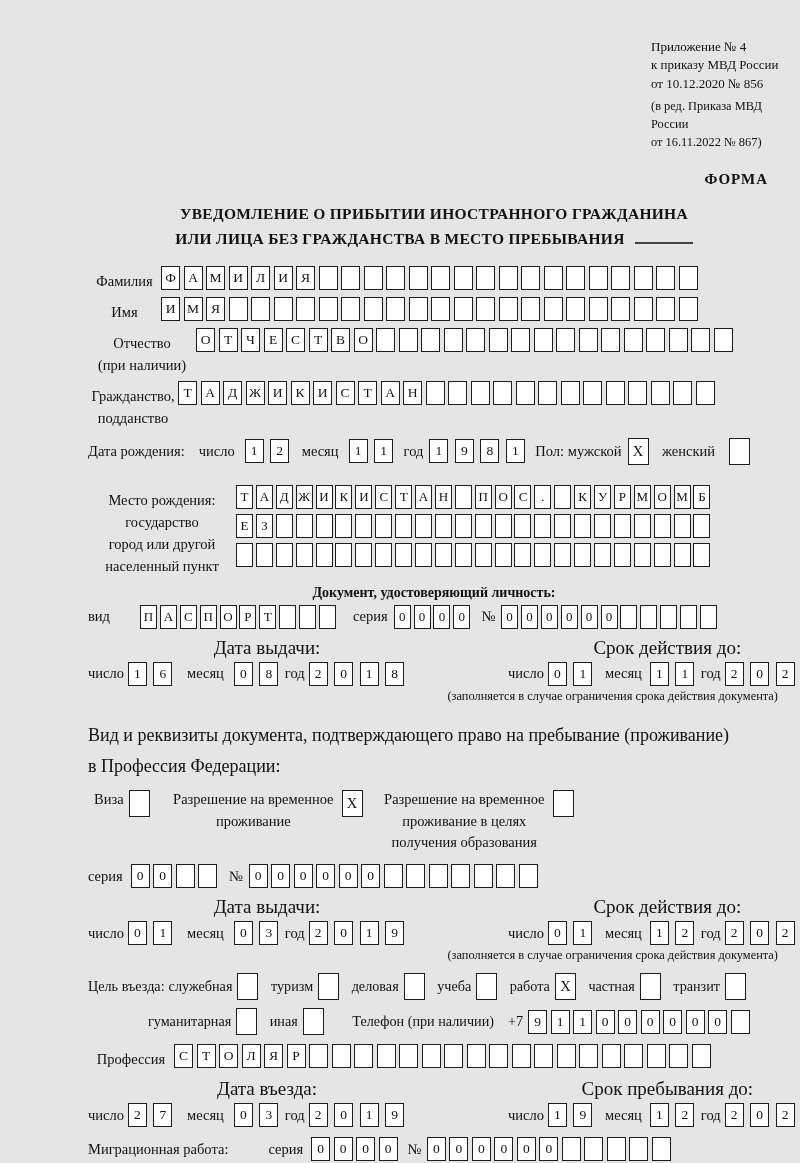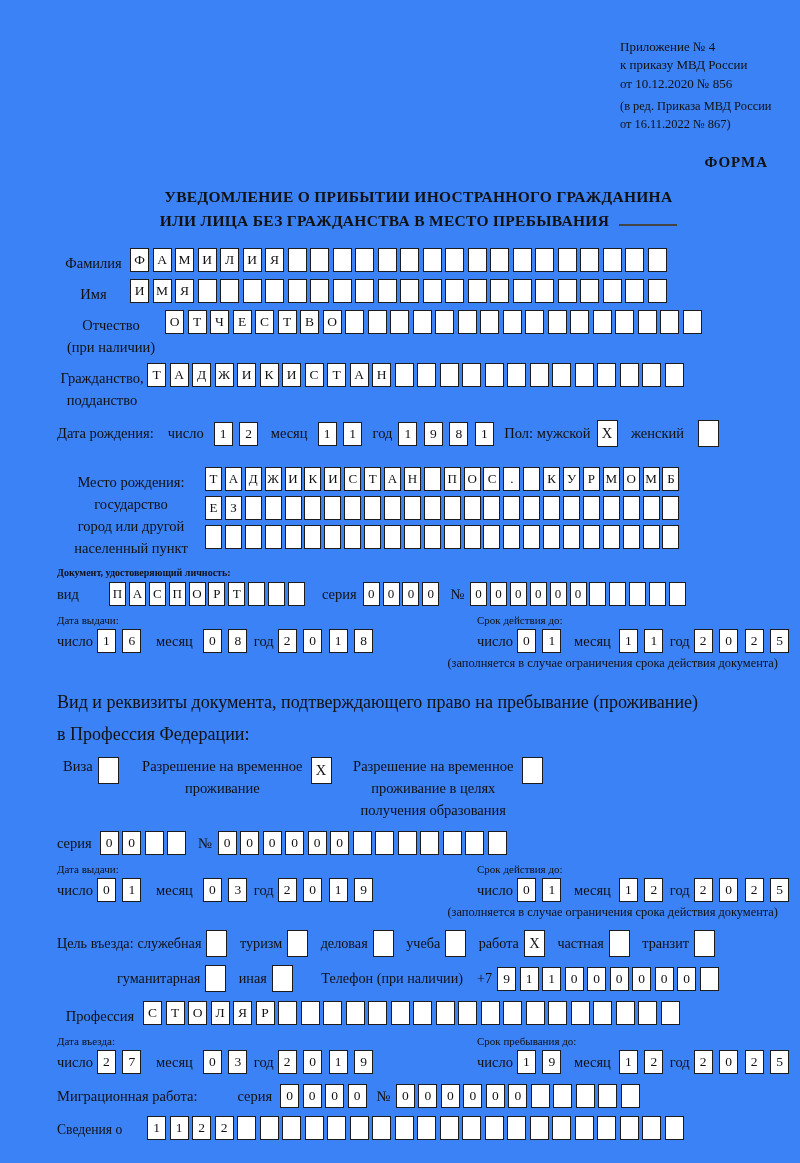--- a/index.html
+++ b/index.html
@@ -1,18 +1,18 @@
 <!DOCTYPE html>
 <html><head>
 <meta charset="utf-8">
 <style>
   html,body { margin:0; padding:0; background:#ffffff; }
   .page {
-    position:relative; width:800px; height:1163px; background:#3b82f6;
-    box-sizing:border-box; padding:38px 20px 0 57px; overflow:hidden;
+    position:relative; width:800px; height:1163px; background:#e5e5e5;
+    box-sizing:border-box; padding:38px 20px 0 88px; overflow:hidden;
     font-family:"Liberation Serif", "DejaVu Serif", serif; color:#111;
   }
   .appendix { margin-left:563px; font-size:13px; line-height:1.42; }
   .appendix .sub { font-size:12.4px; }
   .appendix .sub-first { margin-top:5px; }
   .forma { text-align:right; font-weight:bold; font-size:15px; letter-spacing:1px; margin-top:20px; margin-right:12px; }
   .title { text-align:center; font-weight:bold; font-size:15.5px; letter-spacing:0.3px; line-height:1.6; margin-top:14px; }
   .blank-line { display:inline-block; width:58px; border-bottom:2.5px solid #444; margin-left:10px; vertical-align:baseline; }
   .section1 { font-weight:bold; font-size:14.8px; letter-spacing:0.2px; margin-top:20px; }
 
@@ -33,26 +33,26 @@
 
   .w73 { width:73px; } .w108 { width:108px; } .w90 { width:90px; } .w148 { width:148px; }
 
   .inline-row { display:flex; align-items:center; margin-top:9px; }
   .inline-row .lbl { white-space:nowrap; }
   .m-l4 { margin-left:4px; } .m-l6 { margin-left:6px; } .m-l8 { margin-left:8px; }
   .m-l10 { margin-left:10px; } .m-l14 { margin-left:14px; }
 
   .stack .cells { margin-bottom:5px; }
 
-  .doc-heading { font-weight:bold; font-size:10px; margin-top:8px; }
+  .doc-heading { text-align:center; font-weight:bold; font-size:14px; margin-top:8px; }
 
   .date-cols { display:flex; align-items:flex-start; margin-top:8px; }
   .date-col-l { width:358px; flex:0 0 auto; margin-right:62px; }
   .date-col-r { flex:0 0 auto; }
-  .date-title { text-align:left; font-size:11px; margin-bottom:3px; }
+  .date-title { text-align:center; font-size:19px; margin-bottom:3px; }
   .date-row { display:flex; align-items:center; }
   .date-row .lbl { white-space:nowrap; }
   .date-note { text-align:right; font-size:12.4px; margin-top:3px; padding-right:2px; }
 
   .plain-line { font-size:18px; margin-top:16px; line-height:1.75; }
 
   .opt-row { display:flex; align-items:flex-start; margin-top:6px; }
   .opt { display:flex; align-items:flex-start;margin-left:6px; }
   .opt .opt-lbl { font-size:14.5px; line-height:1.5; text-align:center; }
   .opt .cells { margin-left:8px; margin-top:1px; }

